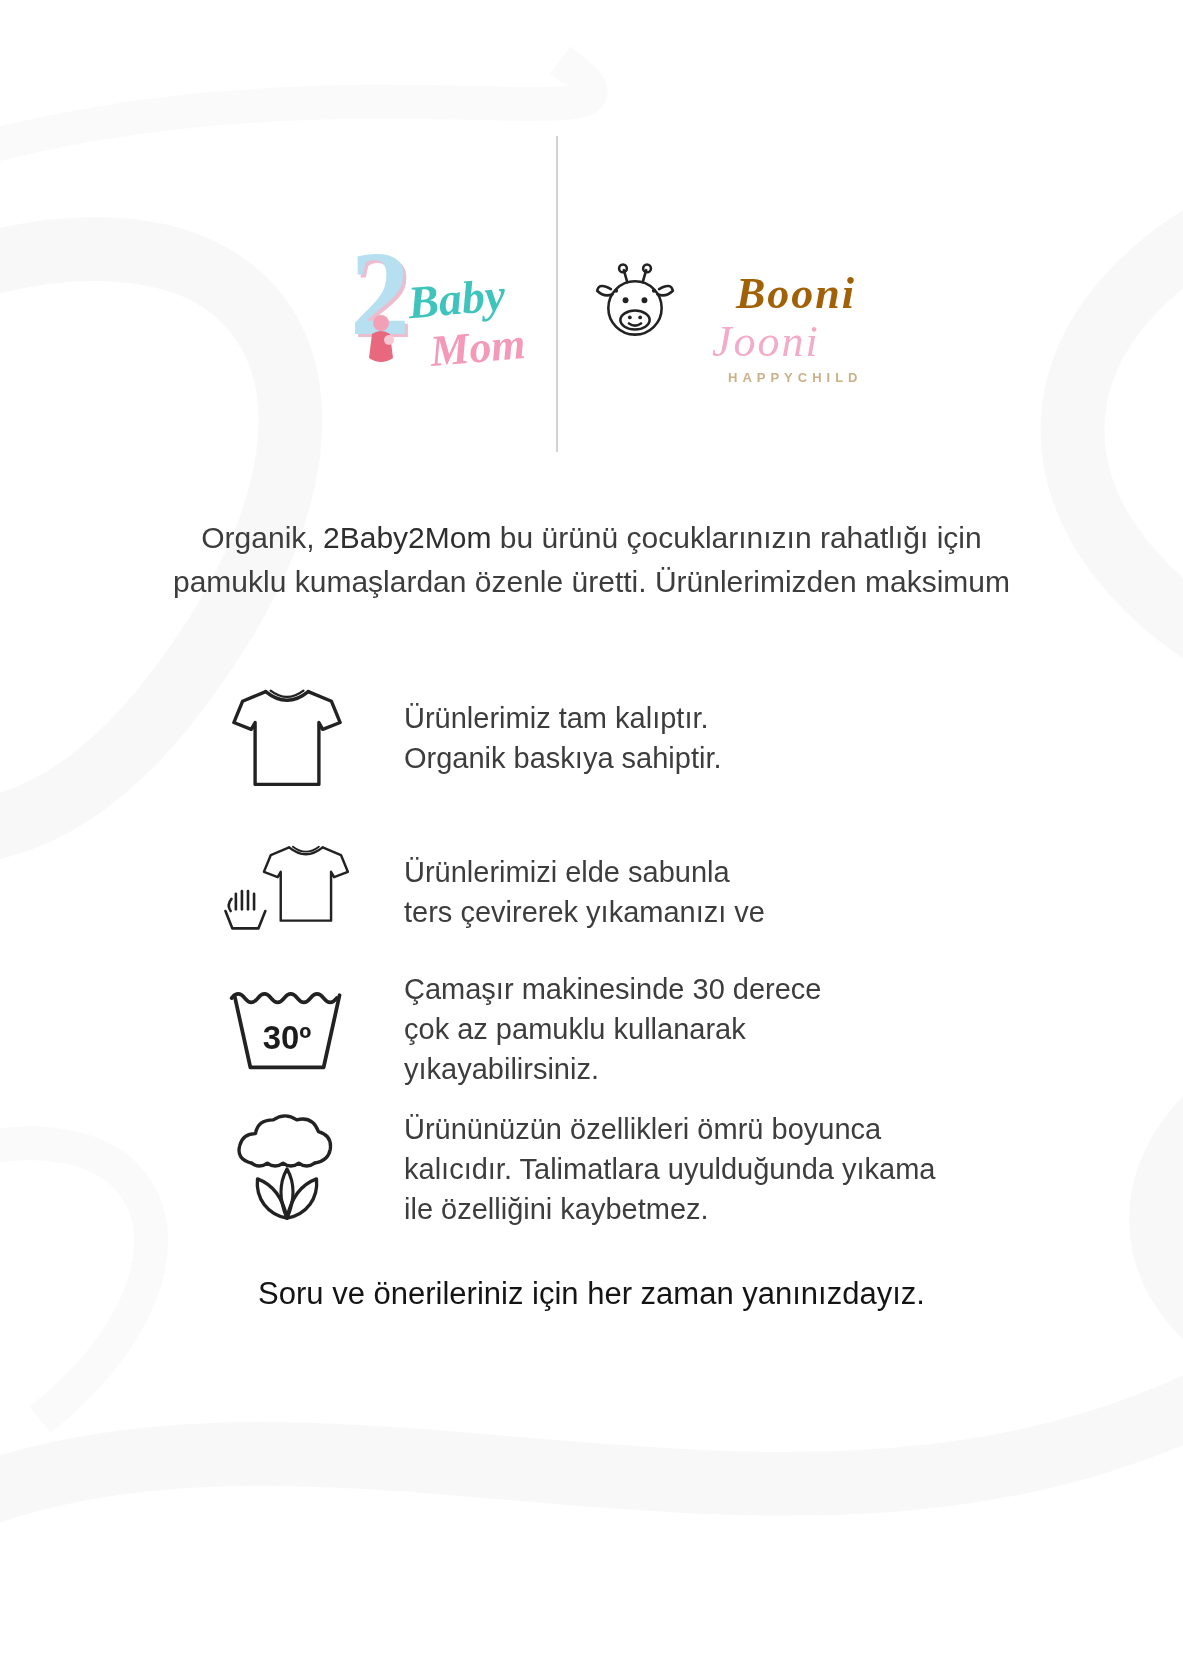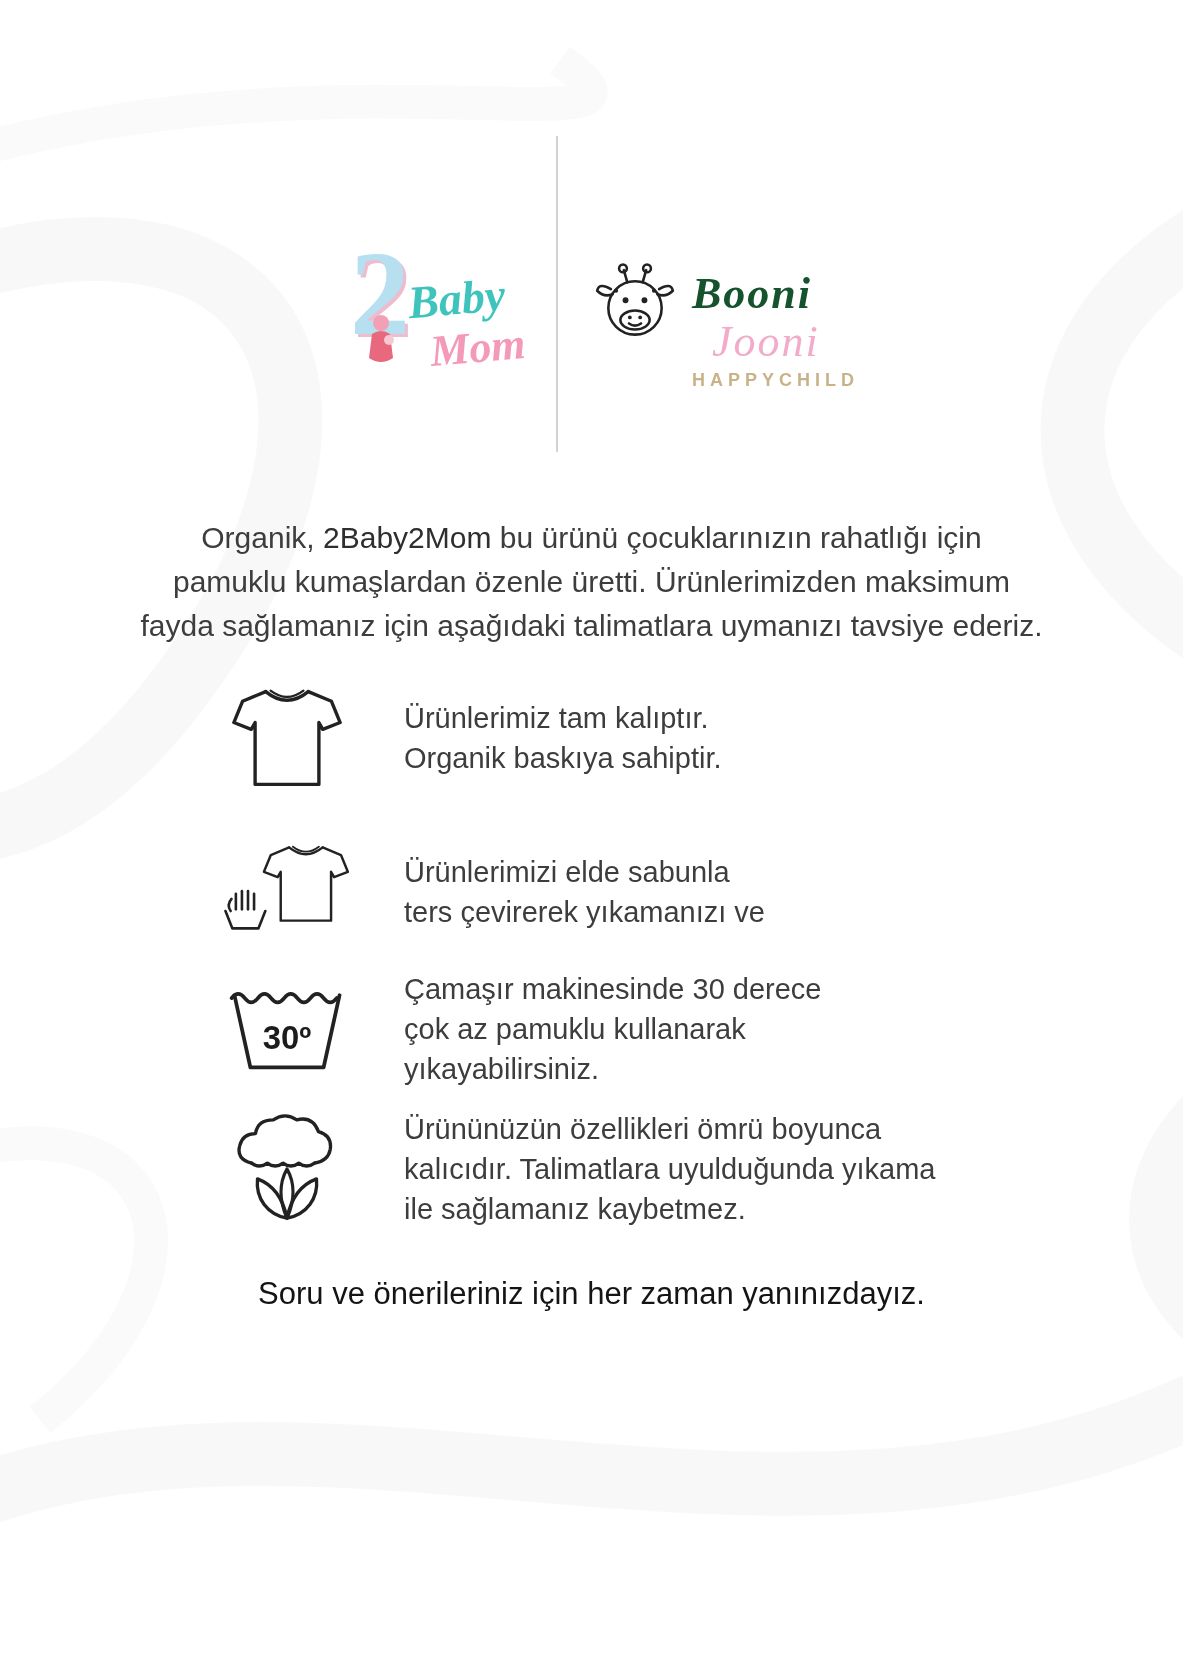--- a/index.html
+++ b/index.html
@@ -32,28 +32,28 @@
     font-size:44px; color:#f49ab8; transform:rotate(-5deg);
   }
   .logo-left .mom-figure { position:absolute; left:34px; top:66px; }
 
   
   .logo-right { position:absolute; left:592px; top:258px; width:330px; height:140px; display:flex; align-items:flex-start; }
   .giraffe { flex:0 0 auto; margin-top:4px; }
   .bj-text { margin-left:14px; padding-top:14px; }
   .bj-word1 {
     font-family:"Liberation Serif", serif; font-style:italic; font-weight:bold;
-    font-size:44px; line-height:1.0; color:#14532d; letter-spacing:2px;
+    font-size:44px; line-height:1.0; color:#a16207; letter-spacing:2px;margin-left:44px;
   }
   .bj-word2 {
     font-family:"Liberation Serif", serif; font-style:italic; font-weight:normal;
     font-size:44px; line-height:1.0; color:#f2abc8; letter-spacing:2px; margin-top:4px;margin-left:20px;
   }
   .bj-sub {
-    margin-top:6px; font-size:18px; letter-spacing:5px; color:#c9b289; font-weight:bold;
+    margin-top:6px; font-size:13px; letter-spacing:5px; color:#c9b289; font-weight:bold;margin-left:36px;
   }
 
   
   .intro { position:absolute; left:0; top:516px; width:100%; text-align:center;
            font-size:30px; line-height:44px; color:#3d3d3d; }
   .intro .brand { font-weight:normal; color:#2e2e2e; }
 
   
   .row { position:absolute; left:222px; display:flex; align-items:center; }
   .row .icon-box { width:130px; display:flex; justify-content:center; align-items:center; flex:0 0 auto; }
@@ -133,21 +133,20 @@
       <div class="bj-word2">Jooni</div>
       <div class="bj-sub">HAPPYCHILD</div>
     </span>
   </div>
 
   <div class="intro">
     <div>
       <span>Organik, </span><span class="brand">2Baby2Mom</span><span> bu ürünü çocuklarınızın rahatlığı için</span>
     </div>
     <div>pamuklu kumaşlardan özenle üretti. Ürünlerimizden maksimum</div>
-    <div>fayda sağlamanız için aşağıdaki talimatlara uymanızı tavsiye ederiz.</div>
   </div>
 
   <div class="row row1">
     <div class="icon-box">
       <svg width="116" height="116" viewBox="0 0 120 120" aria-hidden="true">
         <g class="icon-stroke" stroke-width="3.5">
           <path d="M38 12 L14 22 L5 44 L23 51 L27 44 L27 108 L93 108 L93 44 L97 51 L115 44 L106 22 L82 12"></path>
           <path d="M38 12 Q60 30 82 12"></path>
           <path d="M43 11 Q60 24 77 11" stroke-width="2.4"></path>
         </g>
@@ -208,19 +207,19 @@
           <path d="M88 54 Q80 60 72 54 Q64 60 56 54 Q48 60 40 54 Q32 60 24 54"></path>
           <path d="M60 110 C40 106 28 90 30 70 C46 76 56 90 60 110 Z"></path>
           <path d="M60 110 C80 106 92 90 90 70 C74 76 64 90 60 110 Z"></path>
           <path d="M60 110 C52 92 52 74 60 60 C68 74 68 92 60 110 Z"></path>
         </g>
       </svg>
     </div>
     <div class="txt">
       <div>Ürününüzün özellikleri ömrü boyunca</div>
       <div>kalıcıdır. Talimatlara uyulduğunda yıkama</div>
-      <div>ile sağlamanız kaybetmez.</div>
+      <div>ile özelliğini kaybetmez.</div>
     </div>
   </div>
 
   <div class="footer">Soru ve önerileriniz için her zaman yanınızdayız.</div>
 
 </div>
 
 </body></html>

